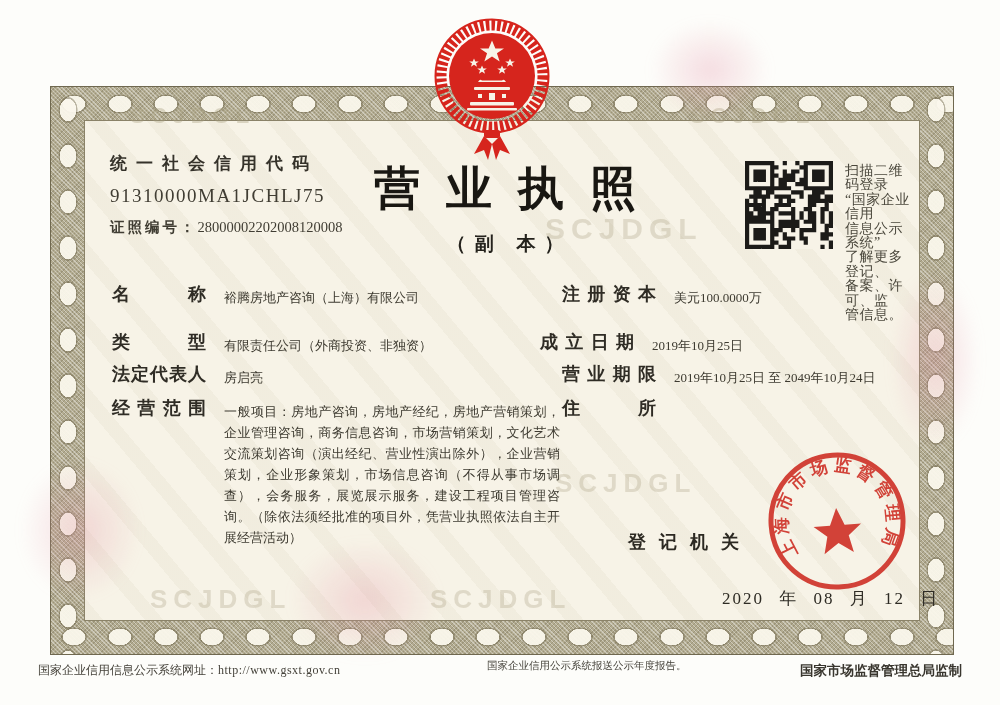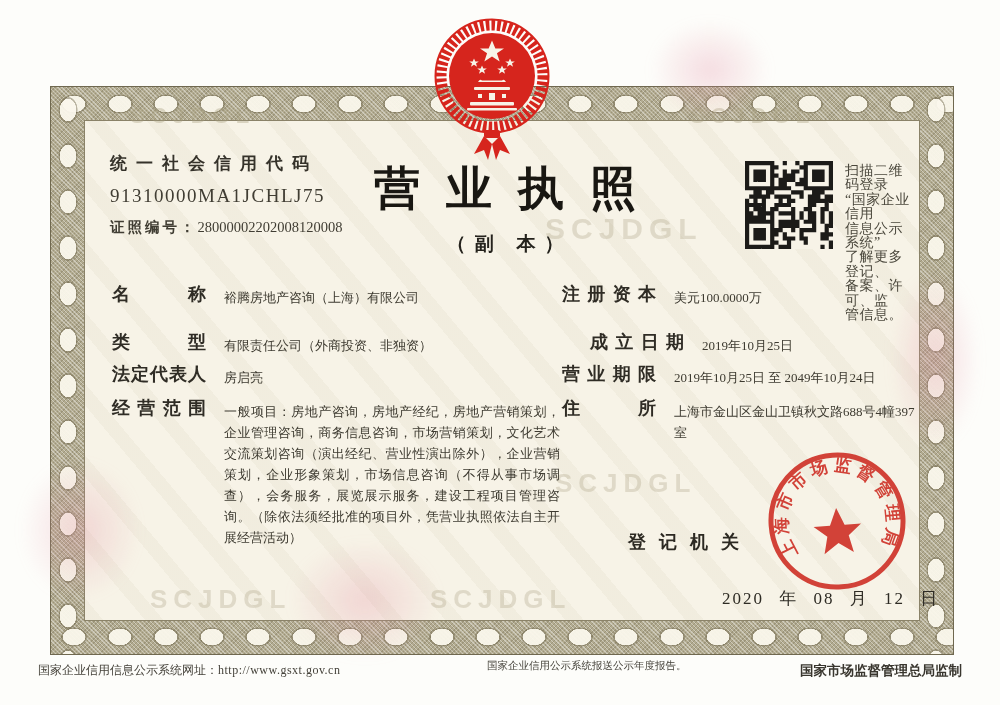--- a/index.html
+++ b/index.html
@@ -159,31 +159,30 @@
   </div>
   <div class="frow" style="left:112px;top:398px;">
     <span class="flabel">经营范围</span>
     <span class="fvalue" style="width:336px;text-align:justify;">一般项目：房地产咨询，房地产经纪，房地产营销策划，企业管理咨询，商务信息咨询，市场营销策划，文化艺术交流策划咨询（演出经纪、营业性演出除外），企业营销策划，企业形象策划，市场信息咨询（不得从事市场调查），会务服务，展览展示服务，建设工程项目管理咨询。（除依法须经批准的项目外，凭营业执照依法自主开展经营活动）</span>
   </div>
 
   <div class="frow" style="left:562px;top:284px;">
     <span class="flabel">注册资本</span>
     <span class="fvalue" style="width:250px;">美元100.0000万</span>
   </div>
-  <div class="frow" style="left:590px;top:332px;">
+  <div class="frow" style="left:540px;top:332px;">
     <span class="flabel">成立日期</span>
     <span class="fvalue" style="width:250px;">2019年10月25日</span>
   </div>
   <div class="frow" style="left:562px;top:364px;">
     <span class="flabel">营业期限</span>
     <span class="fvalue" style="width:260px;">2019年10月25日 至 2049年10月24日</span>
   </div>
   <div class="frow" style="left:562px;top:398px;">
     <span class="flabel">住所</span>
-    <span class="fvalue" style="width:248px;">上海市金山区金山卫镇秋文路688号4幢397室</span>
   </div>
 
   <div class="registrar">登记机关</div>
 
   <svg class="seal" viewBox="-90 -90 180 180">
     <circle cx="0" cy="0" r="66" fill="none" stroke="#cf342a" stroke-width="5"></circle>
     <path id="sealArc" d="M -38.3 32.1 A 50 50 0 1 1 38.3 32.1" fill="none"></path>
     <text font-size="17" fill="#cf342a" font-weight="bold" letter-spacing="5" font-family="Liberation Sans, sans-serif">
       <textPath href="#sealArc" startOffset="50%" text-anchor="middle">上海市市场监督管理局</textPath>
     </text>

